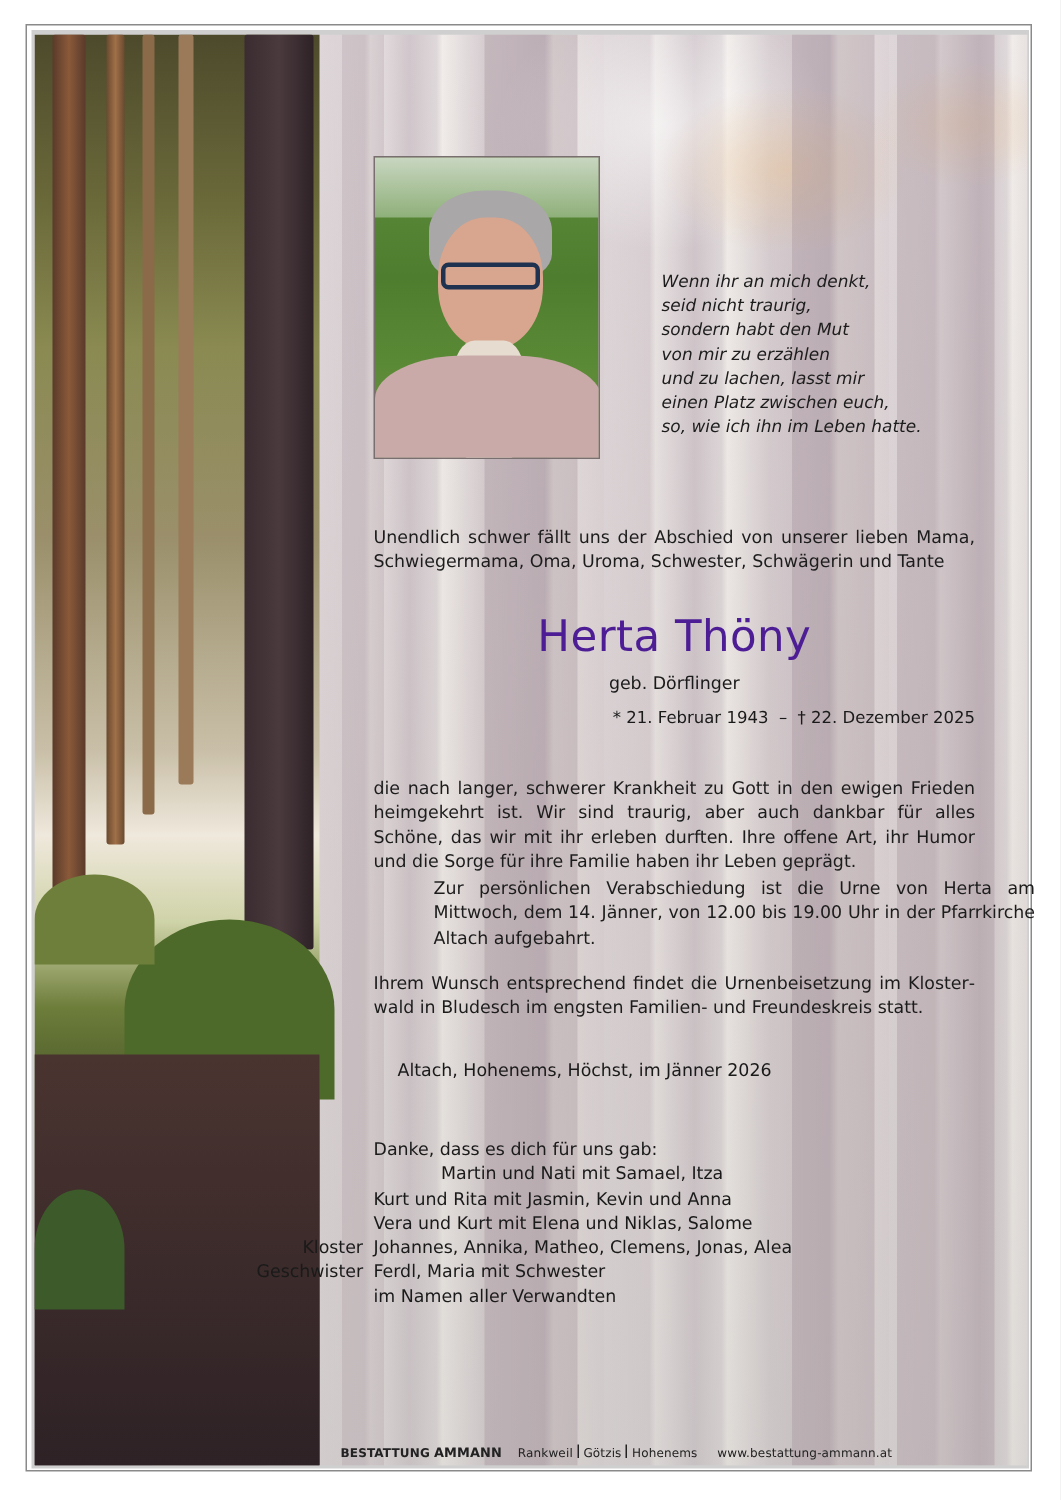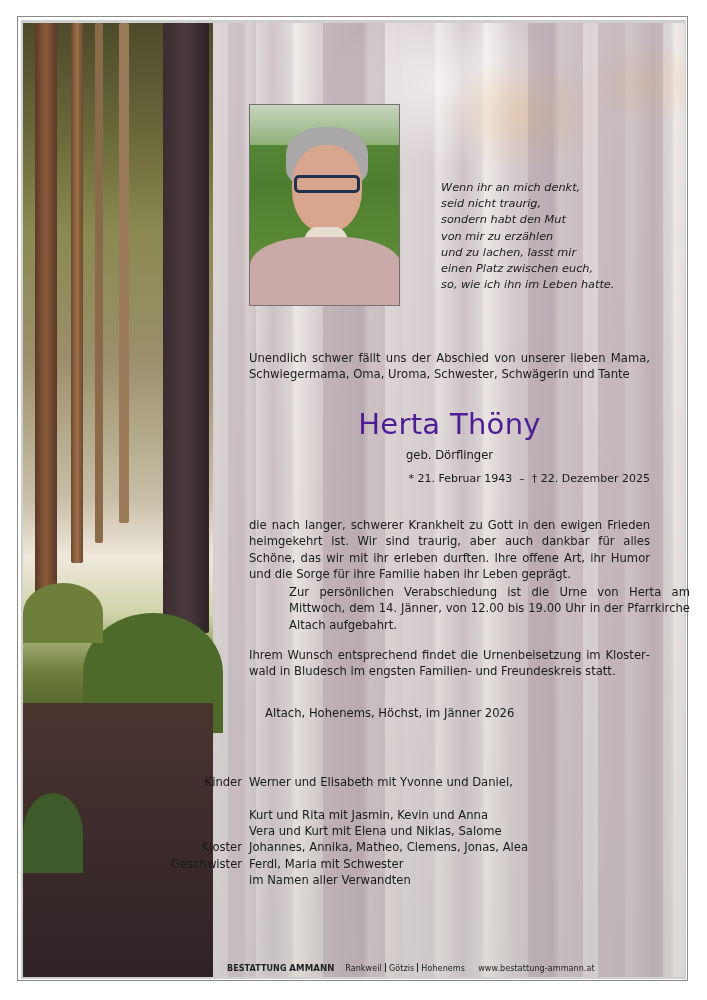--- a/index.html
+++ b/index.html
@@ -131,27 +131,25 @@
 
 <div class="text p1 lastline-left">die nach langer, schwerer Krankheit zu Gott in den ewigen Frieden heimgekehrt ist. Wir sind traurig, aber auch dankbar für alles Schöne, das wir mit ihr erleben durften. Ihre offene Art, ihr Humor und die Sorge für ihre Familie haben ihr Leben geprägt.</div>
 <div class="text p2 lastline-left">Zur persönlichen Verabschiedung ist die Urne von Herta am Mittwoch, dem 14. Jänner, von 12.00 bis 19.00 Uhr in der Pfarrkirche Altach auf­gebahrt.</div>
 <div class="text p3 lastline-left">Ihrem Wunsch entsprechend findet die Urnenbeisetzung im Kloster­wald in Bludesch im engsten Familien- und Freundeskreis statt.</div>
 
 <div class="place">Altach, Hohenems, Höchst, im Jänner 2026</div>
 
 <div class="thanks" style="left:171px;">
   <div class="row">
     <span class="lbl"></span>
-  </div>
-  <div class="row">
-    <span class="lbl">Kinder</span>
-    <span class="val">Werner und Elisabeth mit Yvonne und Daniel,</span>
+    <span class="val">Danke, dass es dich für uns gab:</span>
   </div>
   <div class="row">
     <span class="lbl"></span>
+    <span class="val indent">Martin und Nati mit Samael, Itza</span>
   </div>
   <div class="row">
     <span class="lbl"></span>
     <span class="val">Kurt und Rita mit Jasmin, Kevin und Anna</span>
   </div>
   <div class="row">
     <span class="lbl"></span>
     <span class="val">Vera und Kurt mit Elena und Niklas, Salome</span>
   </div>
   <div class="row">

